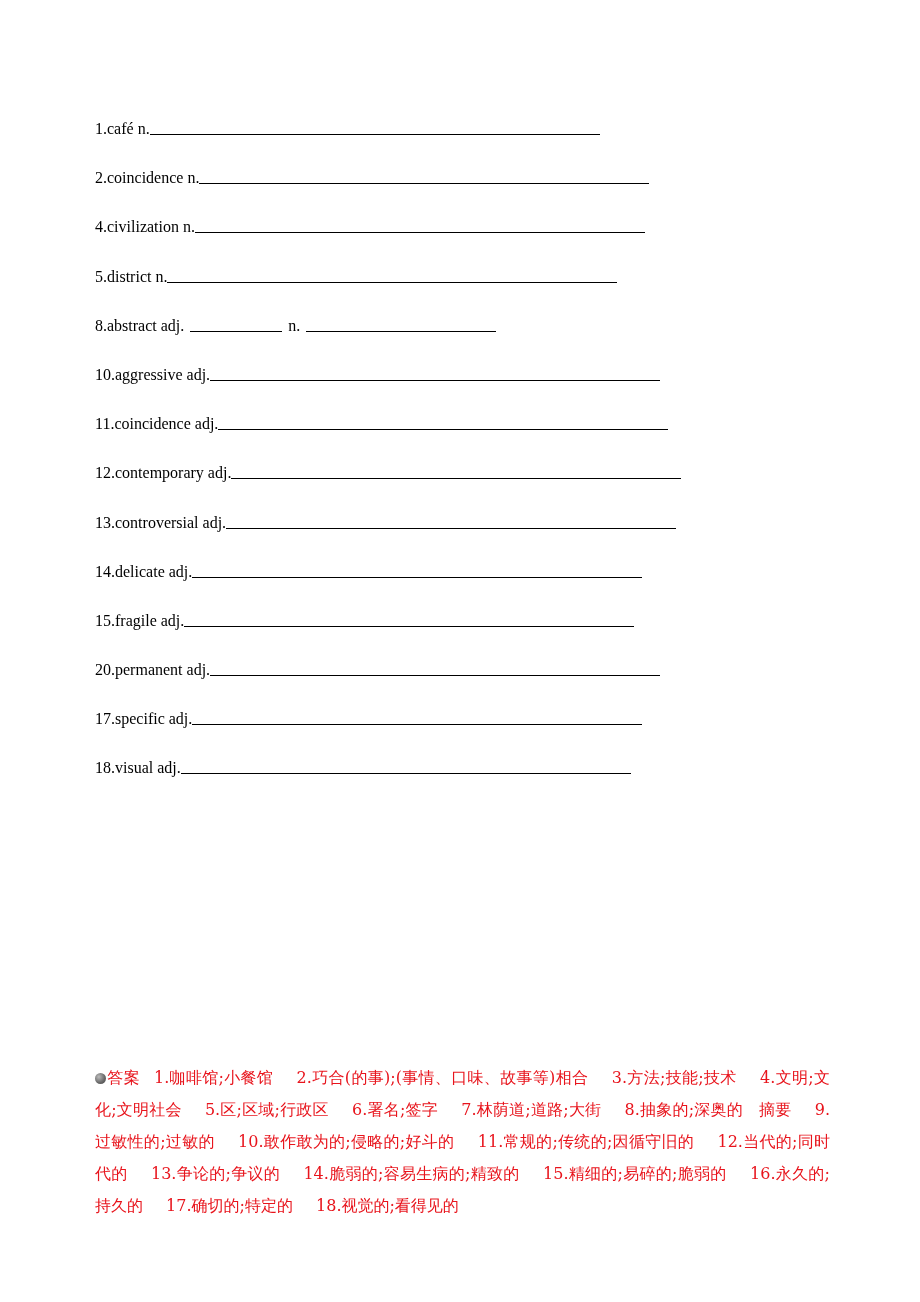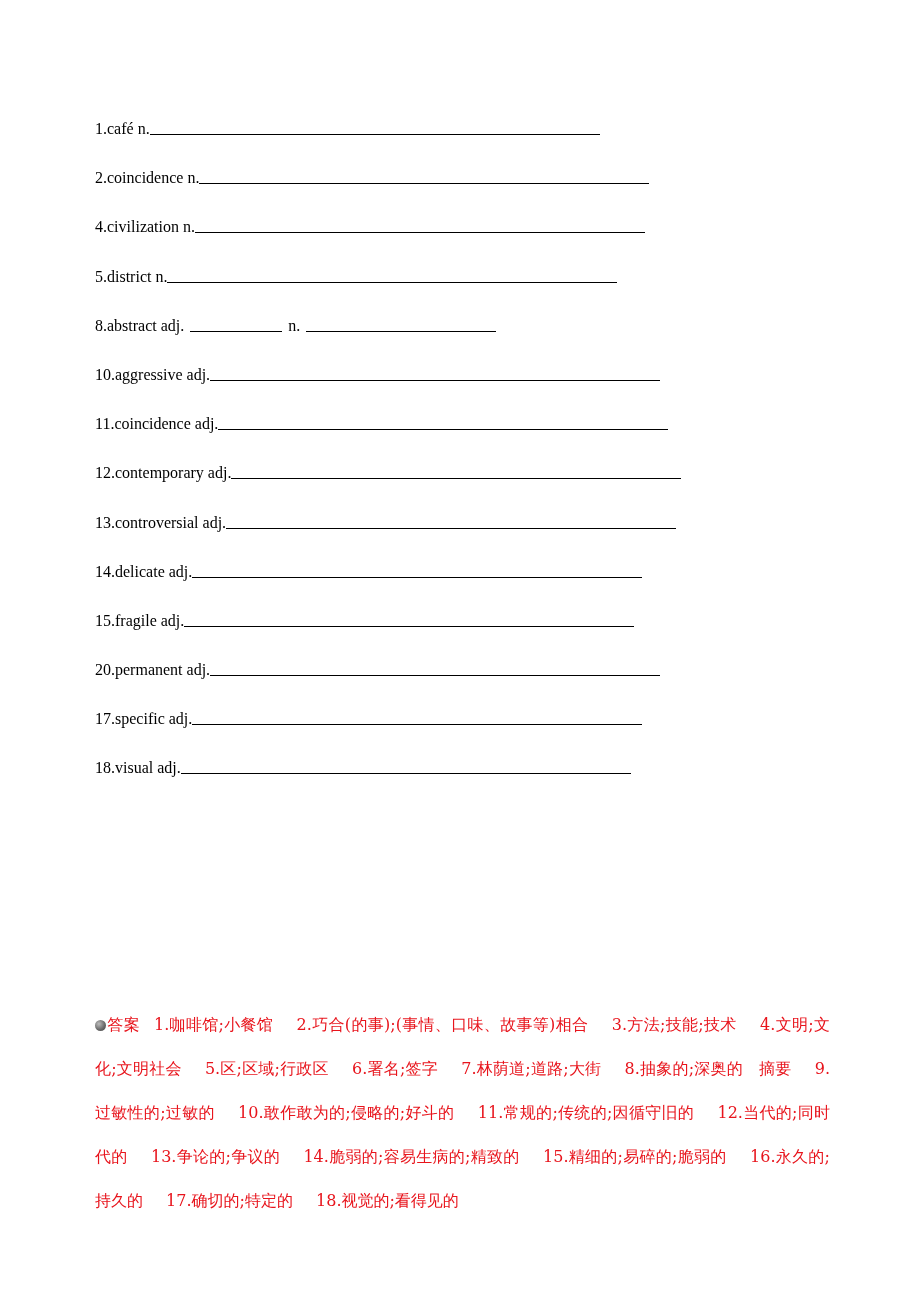--- a/index.html
+++ b/index.html
@@ -45,25 +45,25 @@
       height: 18px;
       vertical-align: baseline;
     }
     .gap {
       display: inline-block;
       width: 6px;
     }
     .answers {
       position: absolute;
       left: 95px;
-      top: 1003px;
+      top: 1062px;
       width: 735px;
       color: #e8141c;
       font-size: 16px;
-      line-height: 44px;
+      line-height: 32px;
       font-family: "DejaVu Serif", "Liberation Serif", serif;
       text-align: justify;
     }
     .ans-icon {
       display: inline-block;
       width: 11px;
       height: 11px;
       border-radius: 50%;
       background: radial-gradient(circle at 35% 35%, #bbbbbb 0%, #666666 60%, #444444 100%);
       margin-right: 1px;

